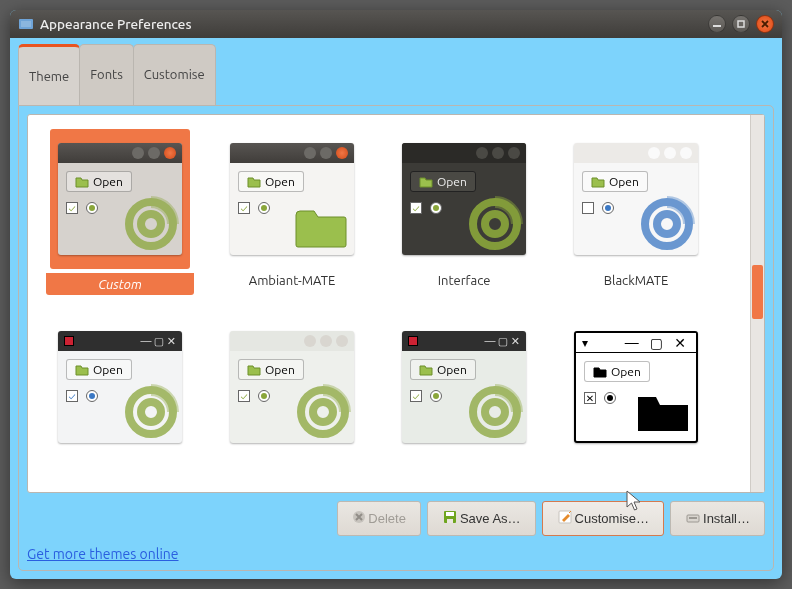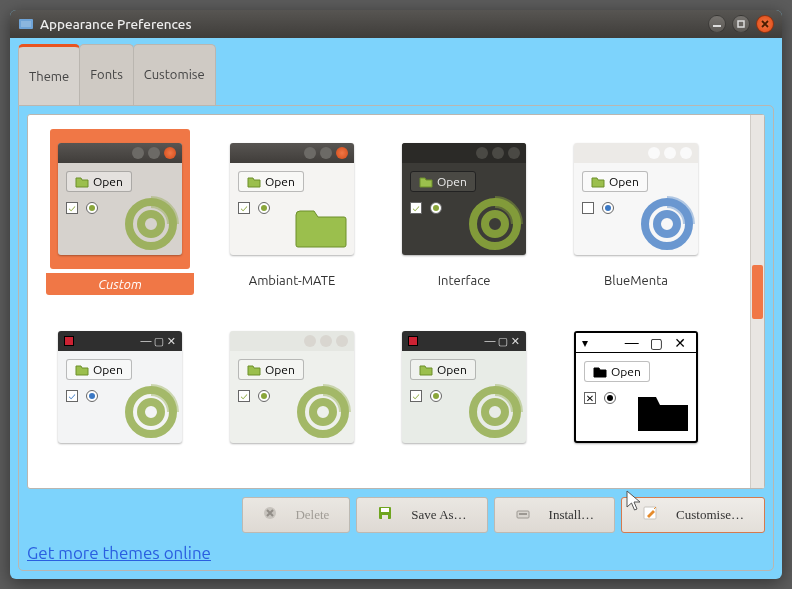--- a/index.html
+++ b/index.html
@@ -52,24 +52,24 @@
   .t-blue .mw-bar{ background:#eceae7;}
   .t-r1 .mini-window{ background:#f3f4f5;}
   .t-r1 .mw-bar{ background:#2f2f2f;}
   .t-r2 .mini-window{ background:#eef0ec;}
   .t-r2 .mw-bar{ background:#e5e7e2;}
   .t-r3 .mini-window{ background:#e8ece7;}
   .t-r3 .mw-bar{ background:#2f2f2f;}
   .t-r4 .mini-window{ background:#fff; border:2px solid #000;}
   .t-r4 .mw-bar{ background:#fff; border-bottom:1px solid #000;}
   .actions{ display:flex; gap:6px; justify-content:flex-end; margin-top:8px;}
-  .btn{ display:inline-flex; align-items:center; gap:18px; padding:7px 20px; border:1px solid #bdb9b2; border-radius:3px; background:linear-gradient(#eae7e2,#ded9d3); color:#333; cursor:pointer; font-size:13px;font-family:Liberation Serif, serif;}
+  .btn{ display:inline-flex; align-items:center; gap:2px; padding:7px 14px; border:1px solid #bdb9b2; border-radius:3px; background:linear-gradient(#eae7e2,#ded9d3); color:#333; cursor:pointer; font-size:13px;}
   .btn[disabled]{ color:#a09c96; cursor:default;}
   .btn.hover{ border-color:#d47a4f; background:linear-gradient(#efece8,#e3dfd9);}
-  .link{ color:#2a5fe0; text-decoration:underline; font-size:17px; margin-top:10px;}
+  .link{ color:#2a5fe0; text-decoration:underline; font-size:14px; margin-top:10px;}
   .footer{ display:flex; padding:6px 8px; }
   .footer .spacer{flex:1;}
   .cursor{ position:absolute; left:616px; top:480px; pointer-events:none;}
   .check{ width:12px; height:12px; border:1px solid #666; background:#fff; display:inline-flex; align-items:center; justify-content:center; font-size:10px;}
   .radio{ width:12px; height:12px; border:1px solid #666; border-radius:50%; background:#fff; display:inline-flex; align-items:center; justify-content:center;}
   .radio .dot{ width:6px; height:6px; border-radius:50%;}
   .wb{ width:12px; height:12px; border-radius:50%; }
   .folder-ic{ width:14px; height:12px; display:inline-block;}
 </style>
 </head>
@@ -234,21 +234,21 @@
           <svg class="big-swirl" width="58" height="58" viewBox="0 0 58 58">
       <g fill="none" stroke="#3b78c4" stroke-width="8" opacity="0.75">
         <circle cx="29" cy="29" r="22"></circle>
                         <path d="M29 7 A22 22 0 0 1 51 29" stroke-width="12" opacity=".5"></path>
         <circle cx="29" cy="29" r="10"></circle>
       </g>
                     </svg>
         </div>
       </div>
     </div>
-    <div class="theme-label">BlueMenta</div>
+    <div class="theme-label">BlackMATE</div>
   </div>
             <div class="theme-item t-r1">
     <div class="thumb-frame ">
       <div class="mini-window">
         <div class="mw-bar">
                     <span style="width:10px;height:10px;background:#c23; border:1px solid #000"></span>
                     <span style="flex:1"></span>
                     <span style="color:#ddd;font-size:11px">— ▢ ✕</span>
                   </div>
         <div class="mw-body" style="">
@@ -386,36 +386,36 @@
           <span>Delete</span>
         </button>
         <button class="btn">
           <span><svg width="16" height="16" viewBox="0 0 16 16">
                 <rect x="2" y="2" width="12" height="12" rx="1" fill="#6fa51f"></rect>
                 <rect x="4" y="3" width="8" height="4" fill="#fff"></rect>
                 <rect x="5" y="10" width="6" height="4" fill="#e9e6df"></rect>
               </svg></span>
           <span>Save As…</span>
         </button>
-        <button class="btn">
-          <span><svg width="16" height="16" viewBox="0 0 16 16">
-                <rect x="2" y="6" width="12" height="7" rx="1" fill="#d9d5cf" stroke="#9c9892"></rect>
-                <rect x="4" y="8" width="8" height="2" fill="#9c9892"></rect>
-              </svg></span>
-          <span>Install…</span>
-        </button>
         <button class="btn hover">
           <span><svg width="16" height="16" viewBox="0 0 16 16">
                 <rect x="2" y="2" width="12" height="12" rx="1" fill="#fff" stroke="#c7c3bd"></rect>
                 <path d="M12 4 L6 10 L4 12 L6 10 Z" fill="#e58b2c"></path>
                 <path d="M12 4 L14 2 L12 4" stroke="#e58b2c"></path>
                 <path d="M5 11 L11 5 L13 7 L7 13 Z" fill="#e58b2c"></path>
               </svg></span>
           <span>Customise…</span>
         </button>
+        <button class="btn">
+          <span><svg width="16" height="16" viewBox="0 0 16 16">
+                <rect x="2" y="6" width="12" height="7" rx="1" fill="#d9d5cf" stroke="#9c9892"></rect>
+                <rect x="4" y="8" width="8" height="2" fill="#9c9892"></rect>
+              </svg></span>
+          <span>Install…</span>
+        </button>
       </div>
 
       <a href="#" class="link"><span>Get more themes online</span></a>
     </div>
   </div>
 
 
   <svg class="cursor" width="20" height="24" viewBox="0 0 20 24">
     <path d="M1 1 L1 17 L5.5 13 L8.5 20 L11 19 L8 12 L14 12 Z" fill="#fff" stroke="#555" stroke-width="1"></path>
   </svg>

